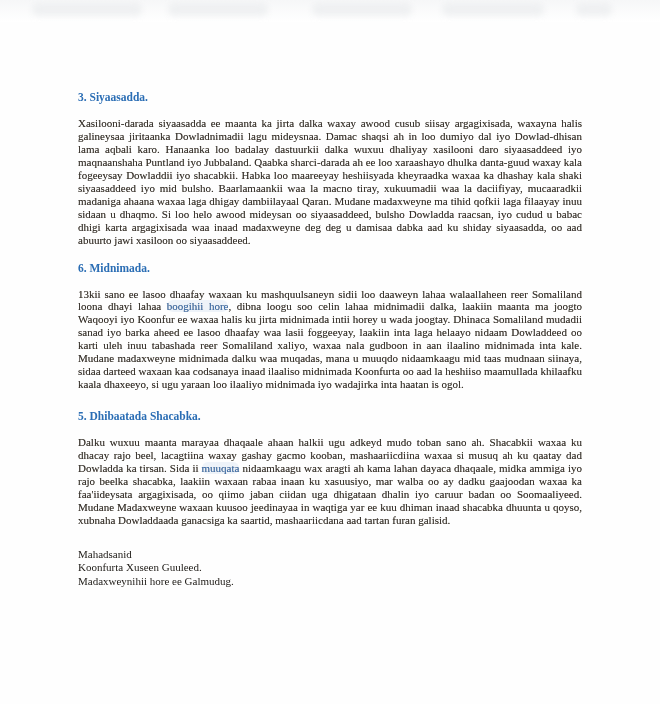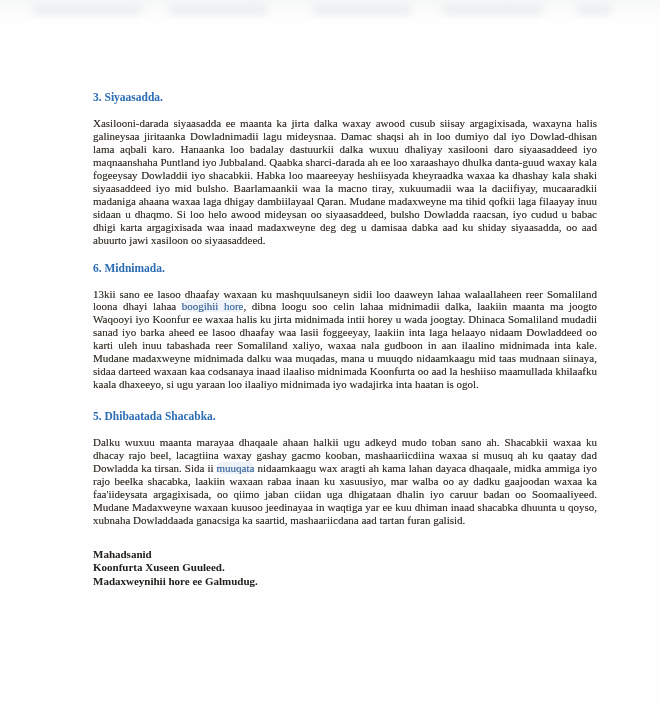--- a/index.html
+++ b/index.html
@@ -34,21 +34,21 @@
   }
   .blob.b1 { left: 32px;  width: 110px; }
   .blob.b2 { left: 168px; width: 100px; }
   .blob.b3 { left: 312px; width: 100px; }
   .blob.b4 { left: 442px; width: 102px; }
   .blob.b5 { left: 576px; width: 36px;  }
 
   .content {
     position: absolute;
     top: 91px;
-    left: 93px;
+    left: 78px;
     width: 504px;
   }
   h3.section-heading {
     margin: 0 0 13px 0;
     font-size: 11.5px;
     line-height: 13px;
     font-weight: bold;
     color: #2a6db4;
   }
   h3.gap-large { margin-top: 19px; }
@@ -59,21 +59,21 @@
     text-align: justify;
     text-shadow: 0 0 0.4px rgba(70, 58, 45, 0.55);
   }
   p.body-para .hl {
     color: #3a6fb0;
     background: rgba(190, 210, 235, 0.25);
     border-radius: 6px;
   }
   .signature {
     margin-top: 21px;
-    font-weight: bold;
+    font-weight: normal;
     font-size: 11px;
     line-height: 13.4px;
     color: #23201c;
   }
 </style>
 </head>
 <body>
 
 <div class="page">
 

